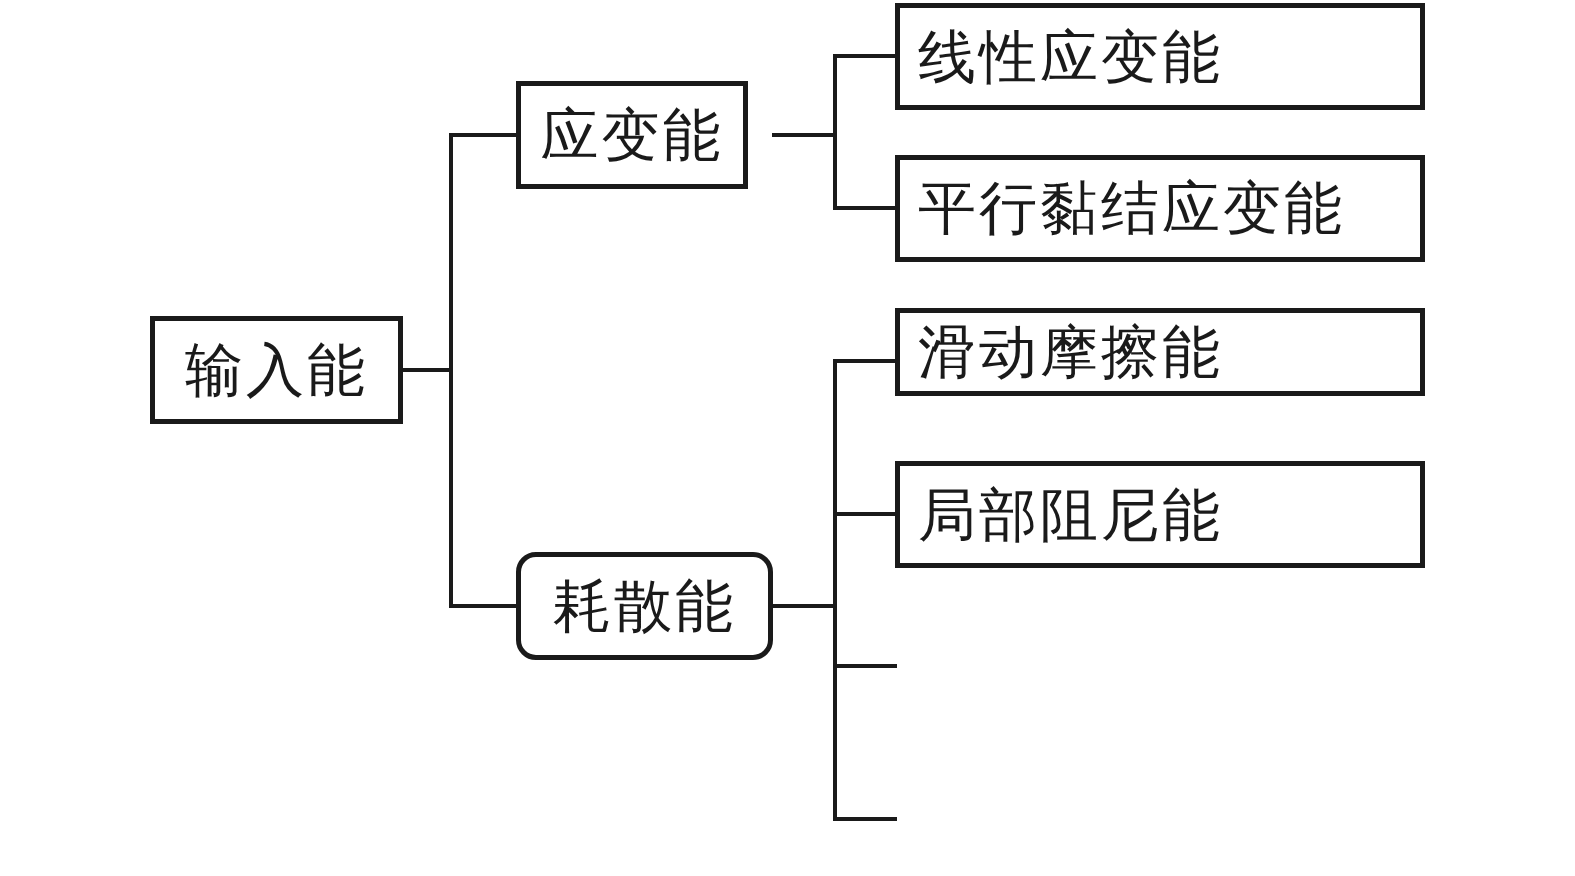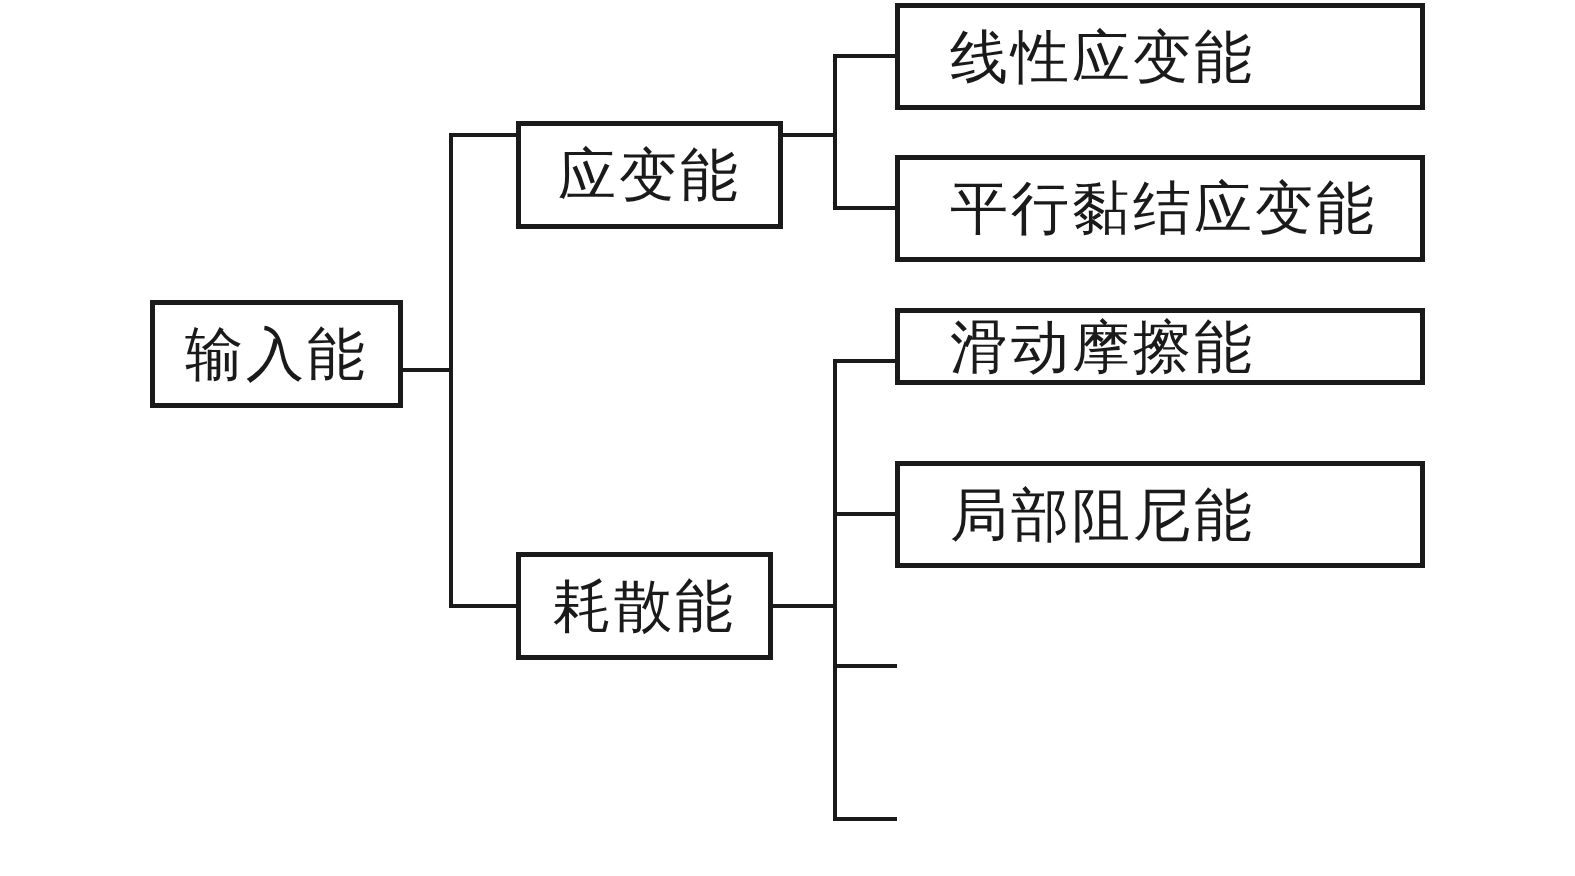--- a/index.html
+++ b/index.html
@@ -26,21 +26,21 @@
     align-items: center;
     justify-content: center;
     color: var(--line);
     font-size: 58px;
     letter-spacing: 3px;
     white-space: nowrap;
     line-height: 1;
   }
   .node.leaf {
     justify-content: flex-start;
-    padding-left: 50px;
+    padding-left: 18px;
   }
   .hline, .vline {
     position: absolute;
     background: var(--line);
   }
   .hline { height: 4px; }
   .vline { width: 4px; }
 </style>
 </head>
 <body>
@@ -57,38 +57,38 @@
   <div class="hline" style="left:833px; top:54px; width:64px;"></div>
   <div class="hline" style="left:833px; top:206px; width:64px;"></div>
 
   <div class="hline" style="left:771px; top:604px; width:64px;"></div>
   <div class="vline" style="left:833px; top:359px; height:462px;"></div>
   <div class="hline" style="left:833px; top:359px; width:64px;"></div>
   <div class="hline" style="left:833px; top:512px; width:64px;"></div>
   <div class="hline" style="left:833px; top:664px; width:64px;"></div>
   <div class="hline" style="left:833px; top:817px; width:64px;"></div>
 
-  <div class="node" style="left:150px; top:300px; width:253px; height:108px;">
+  <div class="node" style="left:150px; top:316px; width:253px; height:108px;">
     <span>输入能</span>
   </div>
 
-  <div class="node" style="left:516px; top:81px; width:267px; height:108px;margin-top:40px;">
+  <div class="node" style="left:516px; top:81px; width:232px; height:108px;">
     <span>应变能</span>
   </div>
-  <div class="node" style="left:516px; top:552px; width:257px; height:108px;">
+  <div class="node" style="left:516px; top:552px; width:257px; height:108px;border-radius:20px;">
     <span>耗散能</span>
   </div>
 
   <div class="node leaf" style="left:895px; top:3px; width:530px; height:107px;">
     <span>线性应变能</span>
   </div>
   <div class="node leaf" style="left:895px; top:155px; width:530px; height:107px;font-family:Liberation Serif, serif;">
     <span>平行黏结应变能</span>
   </div>
 
-  <div class="node leaf" style="left:895px; top:308px; width:530px; height:77px;">
+  <div class="node leaf" style="left:895px; top:308px; width:530px; height:88px;">
     <span>滑动摩擦能</span>
   </div>
   <div class="node leaf" style="left:895px; top:461px; width:530px; height:107px;">
     <span>局部阻尼能</span>
   </div>
 
 </div>
 
 </body></html>

